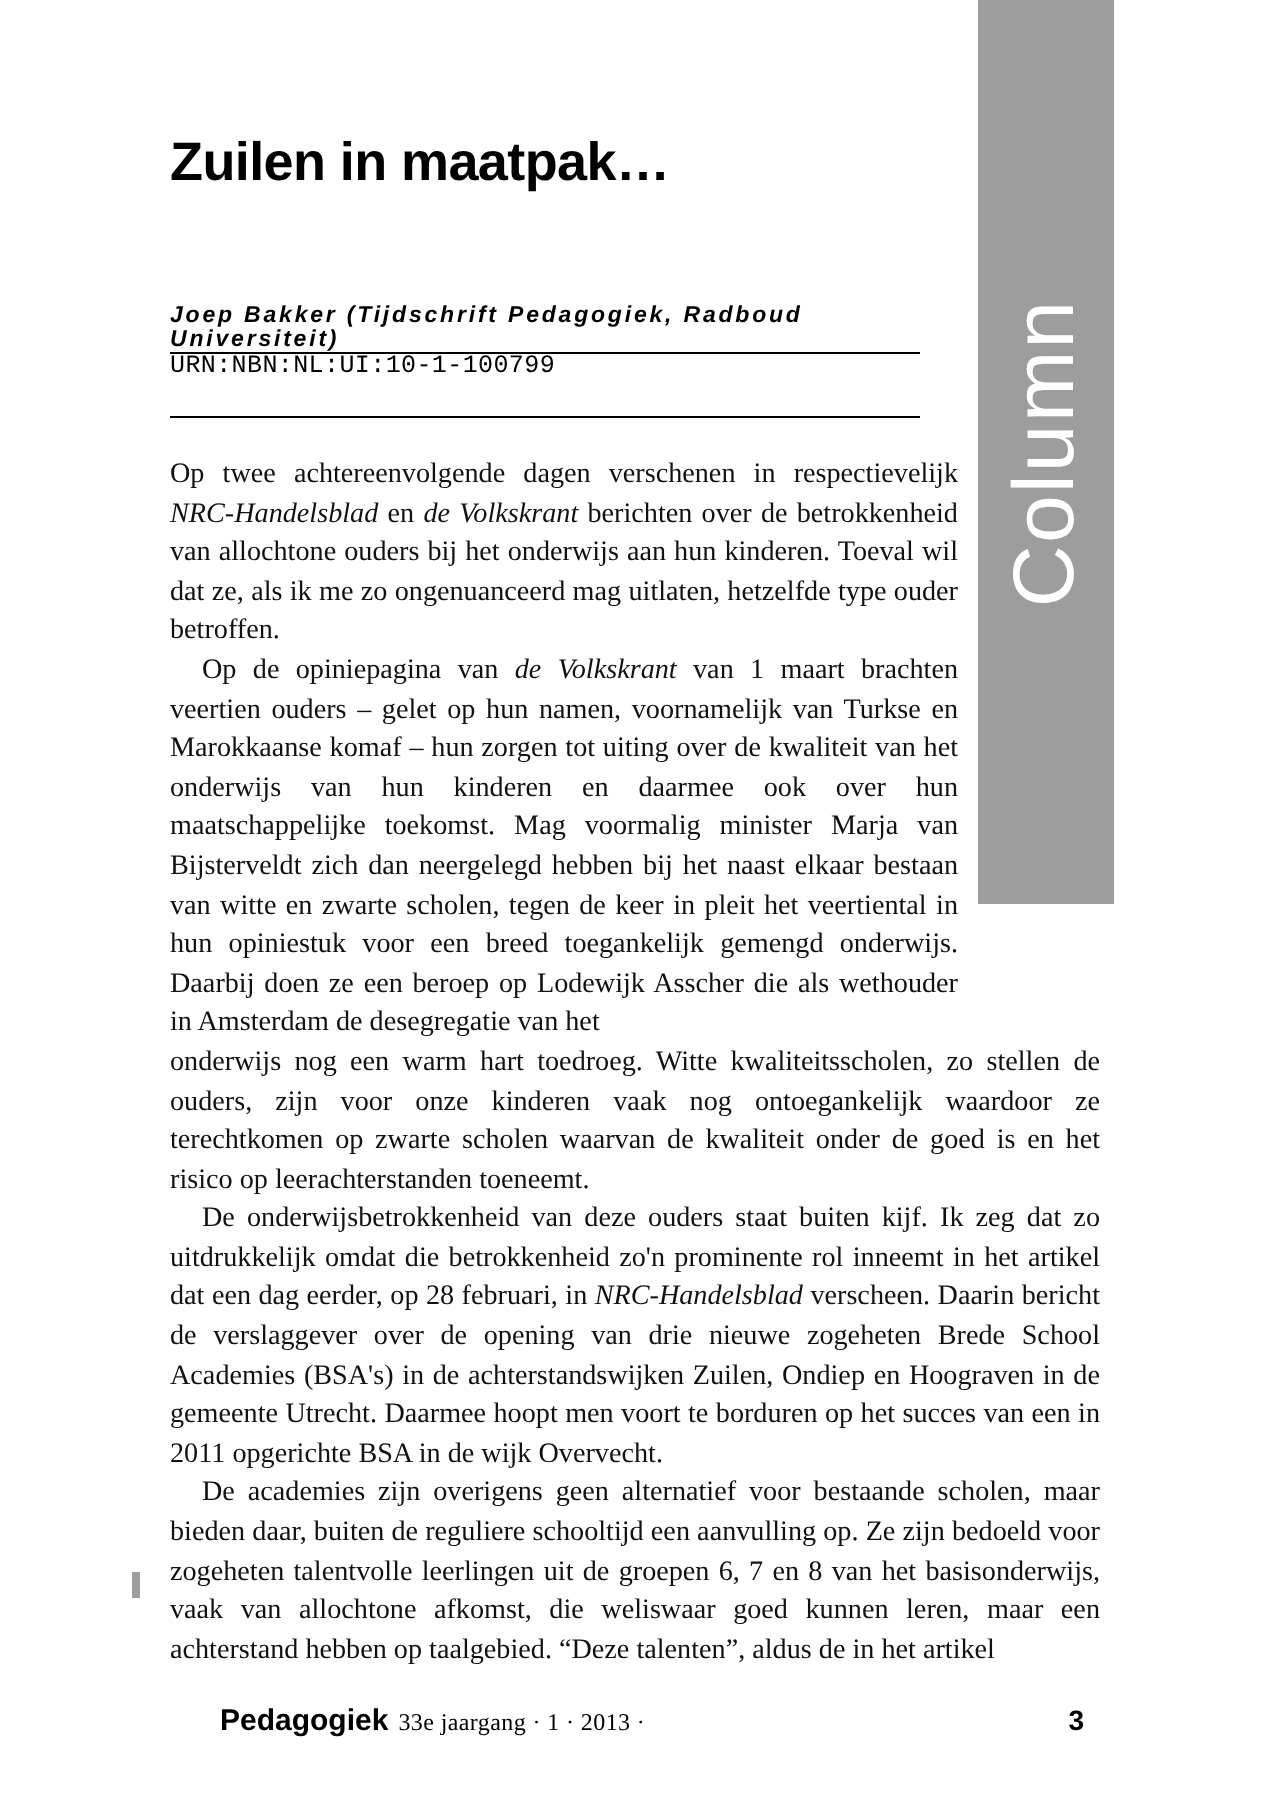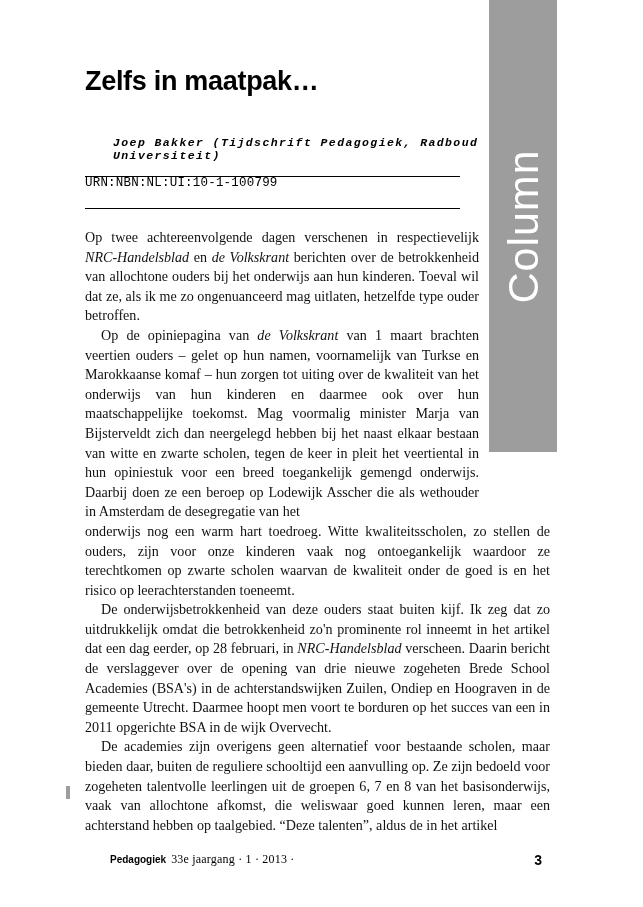--- a/index.html
+++ b/index.html
@@ -63,29 +63,28 @@
     font-family: "Liberation Sans", sans-serif;
     font-weight: bold;
     font-size: 27px;
     letter-spacing: -0.3px;
     color: #000;
   }
 
   .byline {
     position: absolute;
     left: 85px;
-    top: 136px;
+    top: 152px;
     width: 400px;
-    font-family: Liberation Mono, monospace;
+    font-family: Liberation Sans, sans-serif;
     font-style: italic;
     font-weight: bold;
     font-size: 11.5px;
     letter-spacing: 1.4px;
     color: #000;
-    margin-left: 28px;
   }
 
   .rule-top {
     position: absolute;
     left: 85px;
     top: 176px;
     width: 375px;
     height: 1px;
     background: #000;
   }
@@ -158,21 +157,21 @@
     position: absolute;
     left: 110px;
     top: 852px;
     width: 432px;
     display: flex;
     align-items: baseline;
   }
   .footer-journal {
     font-family: "Liberation Sans", sans-serif;
     font-weight: bold;
-    font-size: 10px;
+    font-size: 15px;
     color: #000;
     margin-right: 5px;
   }
   .footer-issue {
     font-family: Liberation Serif, serif;
     font-size: 12px;
     color: #000;
     letter-spacing: 0.2px;
   }
   .footer-page {
@@ -189,21 +188,21 @@
 </head>
 <body>
 
 <div class="page">
 
   <div class="side-band"></div>
   <div class="side-band-label">
     <span>Column</span>
   </div>
 
-  <div class="title">Zelfs in maatpak…</div>
+  <div class="title">Zuilen in maatpak…</div>
 
   <div class="byline">Joep Bakker (Tijdschrift Pedagogiek, Radboud Universiteit)</div>
 
   <div class="rule-top"></div>
   <div class="urn">URN:NBN:NL:UI:10-1-100799</div>
   <div class="rule-bottom"></div>
 
   <div class="body-text" id="body">
       <p class="narrow">Op twee achtereenvolgende dagen verschenen in respectievelijk <i class="it">NRC-Handelsblad</i> en <i class="it">de Volkskrant</i> berichten over de betrokkenheid van allochtone ouders bij het onderwijs aan hun kinderen. Toeval wil dat ze, als ik me zo ongenuanceerd mag uitlaten, hetzelfde type ouder betroffen.</p>
       <p class="narrow" style="text-indent: 16px;">Op de opiniepagina van <i class="it">de Volkskrant</i> van 1 maart brachten veertien ouders – gelet op hun namen, voornamelijk van Turkse en Marokkaanse komaf – hun zorgen tot uiting over de kwaliteit van het onderwijs van hun kinderen en daarmee ook over hun maatschappelijke toekomst. Mag voormalig minister Marja van Bijsterveldt zich dan neergelegd hebben bij het naast elkaar bestaan van witte en zwarte scholen, tegen de keer in pleit het veertiental in hun opiniestuk voor een breed toegankelijk gemengd onderwijs. Daarbij doen ze een beroep op Lodewijk Asscher die als wethouder in Amsterdam de desegregatie van het</p>

